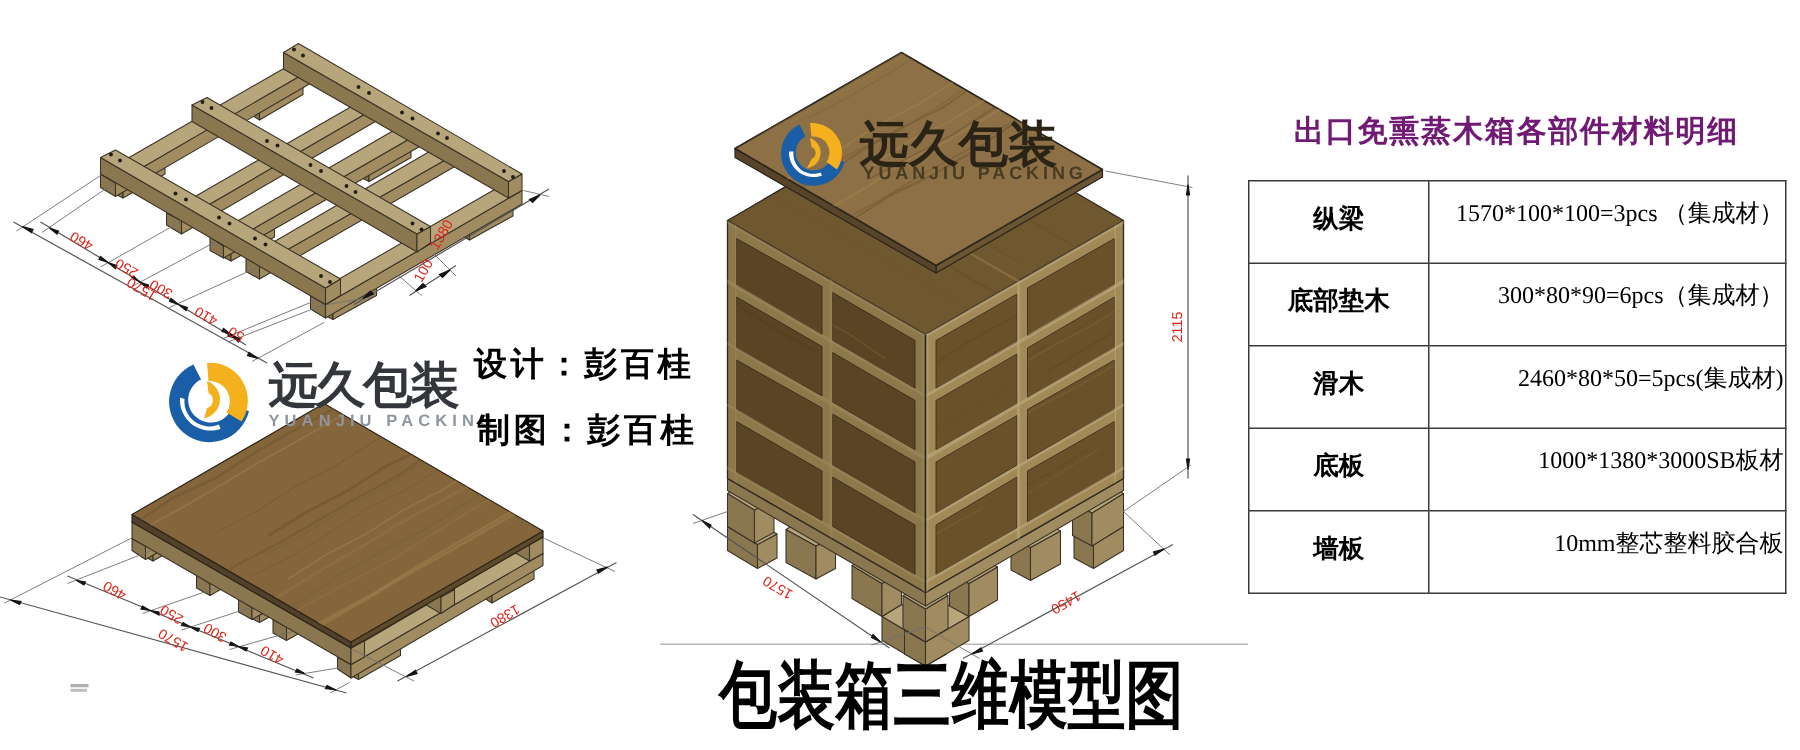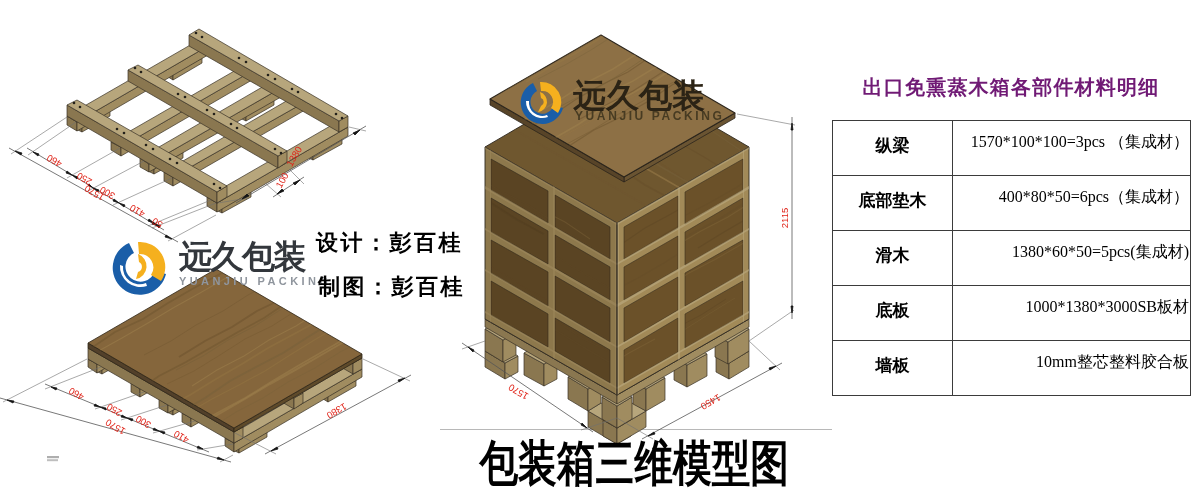--- a/index.html
+++ b/index.html
@@ -570,25 +570,25 @@
 
   <div class="abs" id="parts-table">
     <table>
       <tbody>
       <tr>
         <td class="part">纵梁</td>
         <td class="spec">1570*100*100=3pcs （集成材）</td>
       </tr>
       <tr>
         <td class="part">底部垫木</td>
-        <td class="spec">400*80*50=6pcs（集成材）</td>
+        <td class="spec">300*80*90=6pcs（集成材）</td>
       </tr>
       <tr>
         <td class="part">滑木</td>
-        <td class="spec">1380*60*50=5pcs(集成材)</td>
+        <td class="spec">2460*80*50=5pcs(集成材)</td>
       </tr>
       <tr>
         <td class="part">底板</td>
         <td class="spec">1000*1380*3000SB板材</td>
       </tr>
       <tr>
         <td class="part">墙板</td>
         <td class="spec">10mm整芯整料胶合板</td>
       </tr>
       </tbody>

